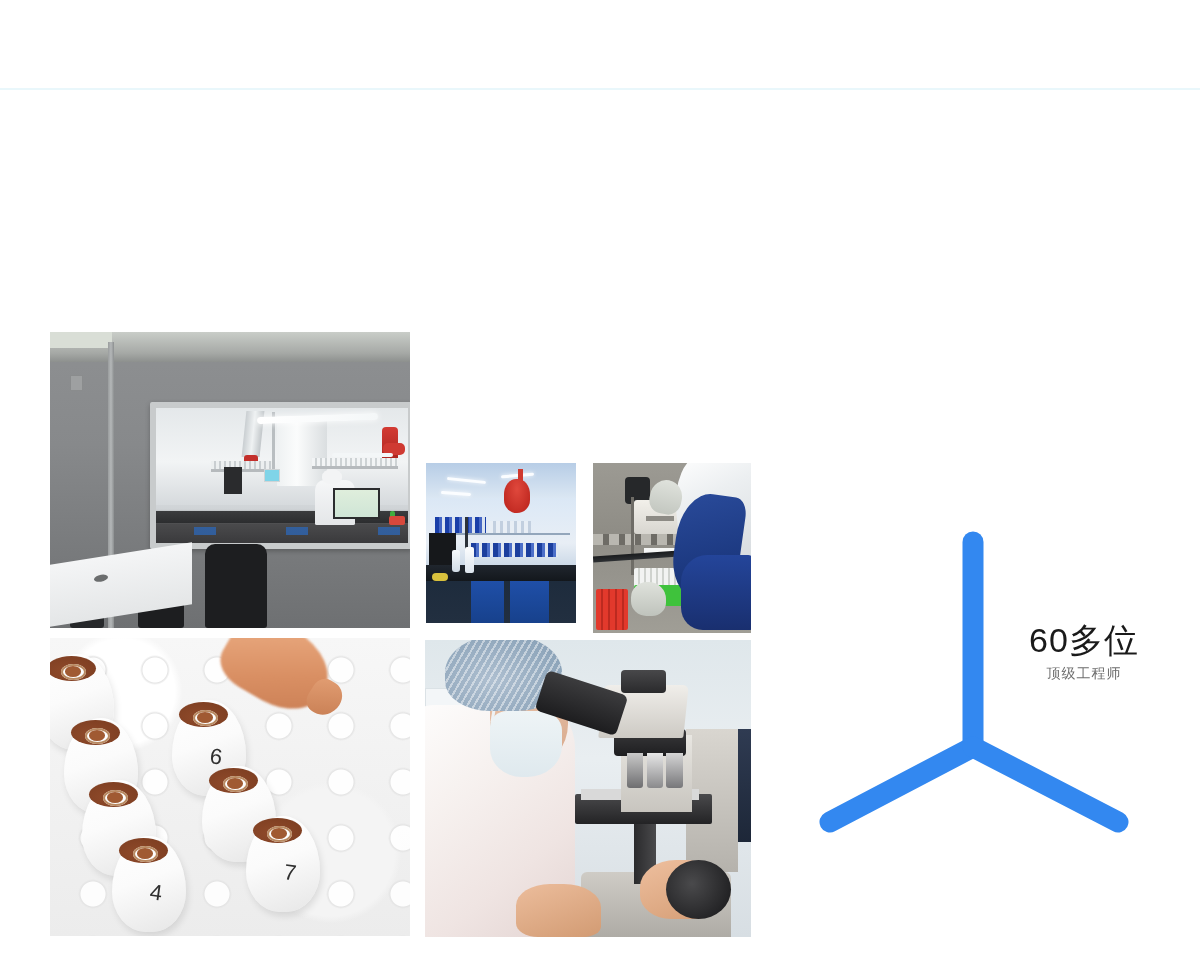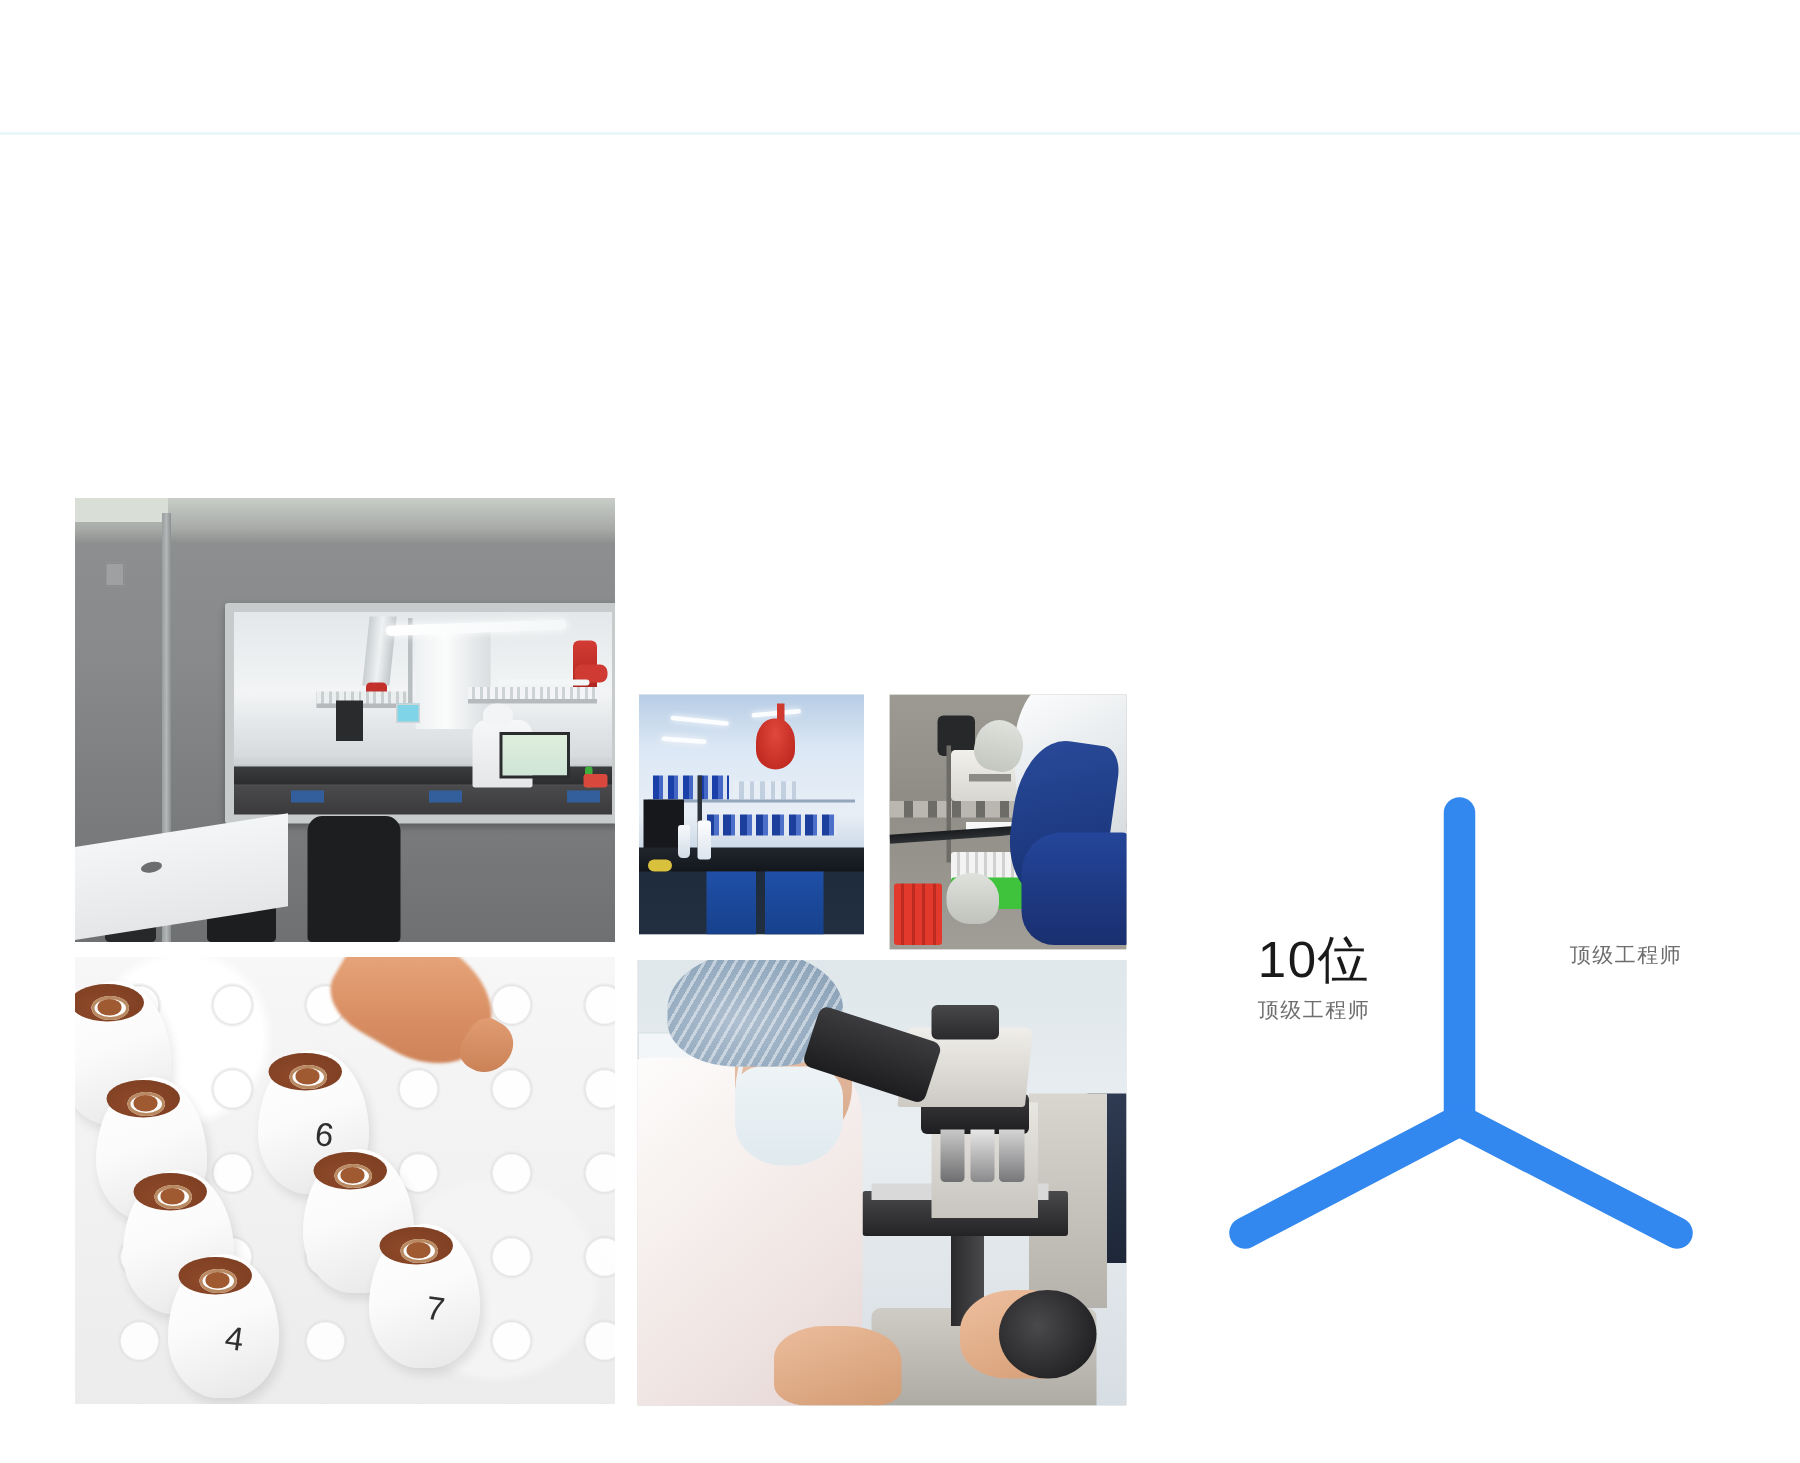--- a/index.html
+++ b/index.html
@@ -666,23 +666,20 @@
   <div class="ydiagram">
     <svg width="380" height="400" viewBox="0 0 380 400">
       <g stroke="#3388f0" stroke-width="21" stroke-linecap="round" fill="none">
         <line x1="173" y1="22" x2="173" y2="227"></line>
         <line x1="173" y1="227" x2="30" y2="302"></line>
         <line x1="173" y1="227" x2="318" y2="302"></line>
       </g>
     </svg>
   </div>
 
-  <div class="stat" id="stat-engineers">
-    <div class="big">10位</div>
+
+  <div class="stat" id="stat-researchers">
+    <div class="big">60多位</div>
     <div class="sub">顶级工程师</div>
   </div>
 
-  <div class="stat" id="stat-researchers">
-    <div class="sub">顶级工程师</div>
-  </div>
-
 
 </div>
 
 </body></html>

